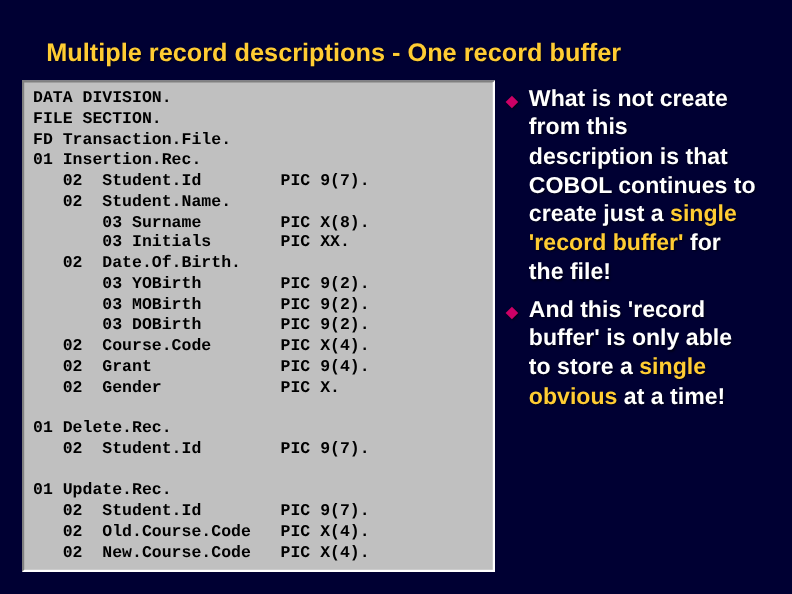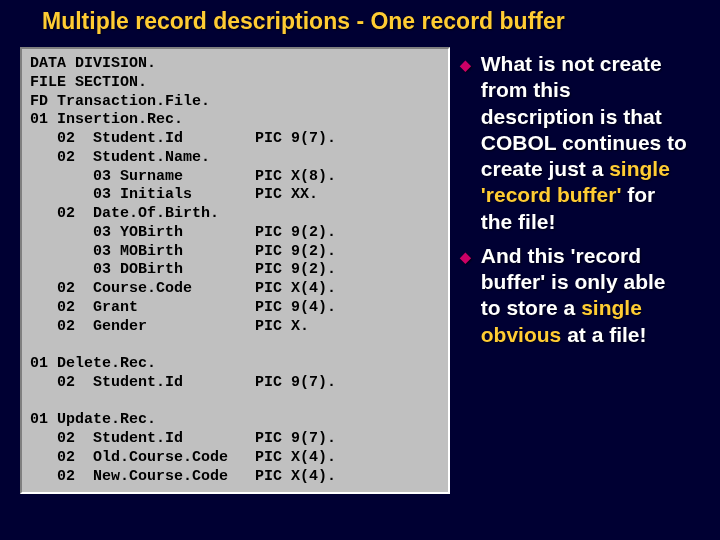--- a/index.html
+++ b/index.html
@@ -7,21 +7,21 @@
     width: 720px;
     height: 540px;
     background: #000033;
     font-family: Arial, Helvetica, sans-serif;
     overflow: hidden;
   }
   .title {
     color: #ffcc33;
     font-size: 23px;
     font-weight: bold;
-    padding: 8px 20px 12px 42px;
+    padding: 34px 20px 12px 42px;
     text-shadow: 1px 1px 2px rgba(0,0,0,0.6);
   }
   .content {
     display: flex;
     padding: 0 26px 0 20px;
   }
   .code-box {
     background: #c0c0c0;
     border: 2px solid #808080;
     border-right-color: #ffffff;
@@ -91,17 +91,17 @@
   <div class="bullets">
     <div class="bullet">
       <span class="diamond">◆</span>
       <div>
         <span>What is not create from this description is that </span><span>COBOL continues to create just a </span><span class="hi-y">single 'record buffer'</span><span> for the file!</span>
       </div>
     </div>
     <div class="bullet">
       <span class="diamond">◆</span>
       <div>
-        <span>And this 'record buffer' is only able to store a </span><span class="hi-y">single obvious</span><span> at a file!</span>
+        <span>And this 'record buffer' is only able to store a </span><span class="hi-y">single obvious</span><span> at a time!</span>
       </div>
     </div>
   </div>
 </div>
 
 </body></html>

